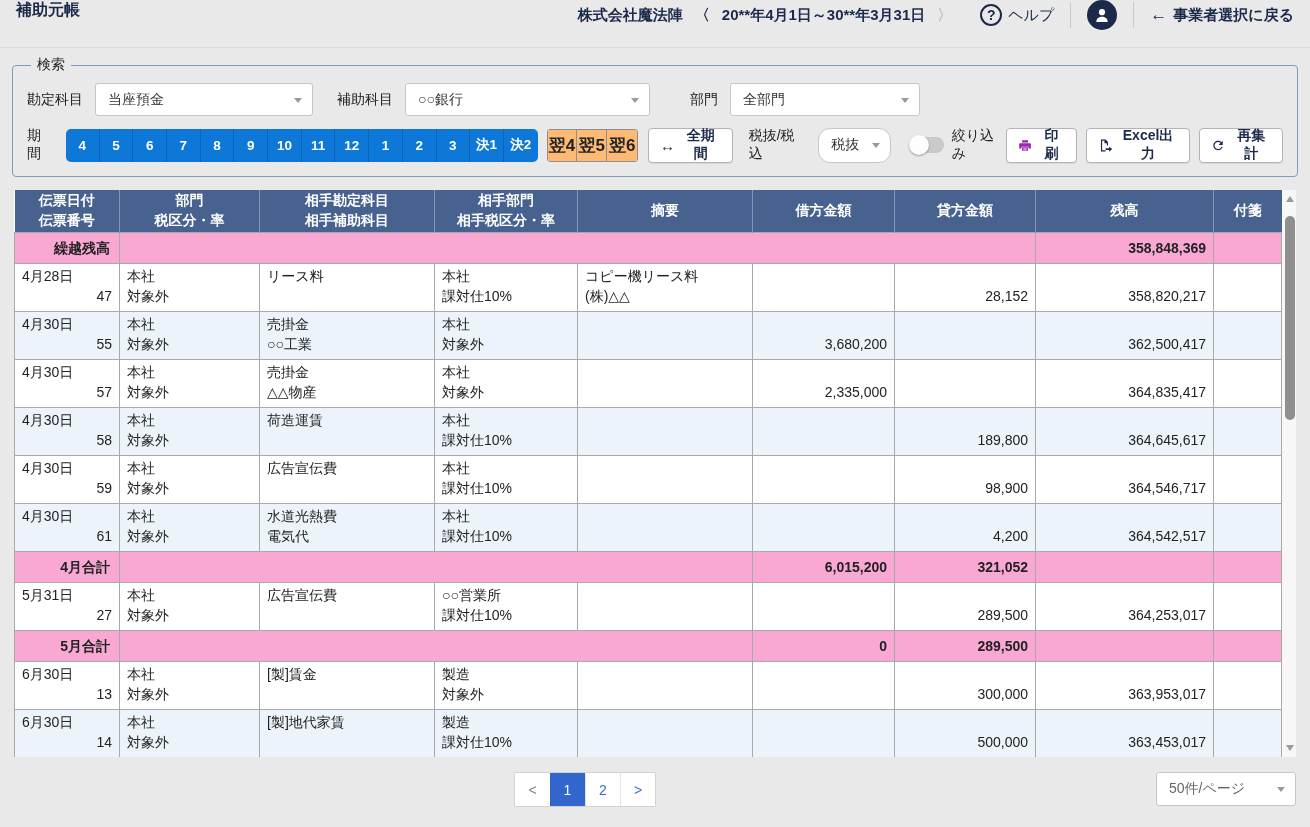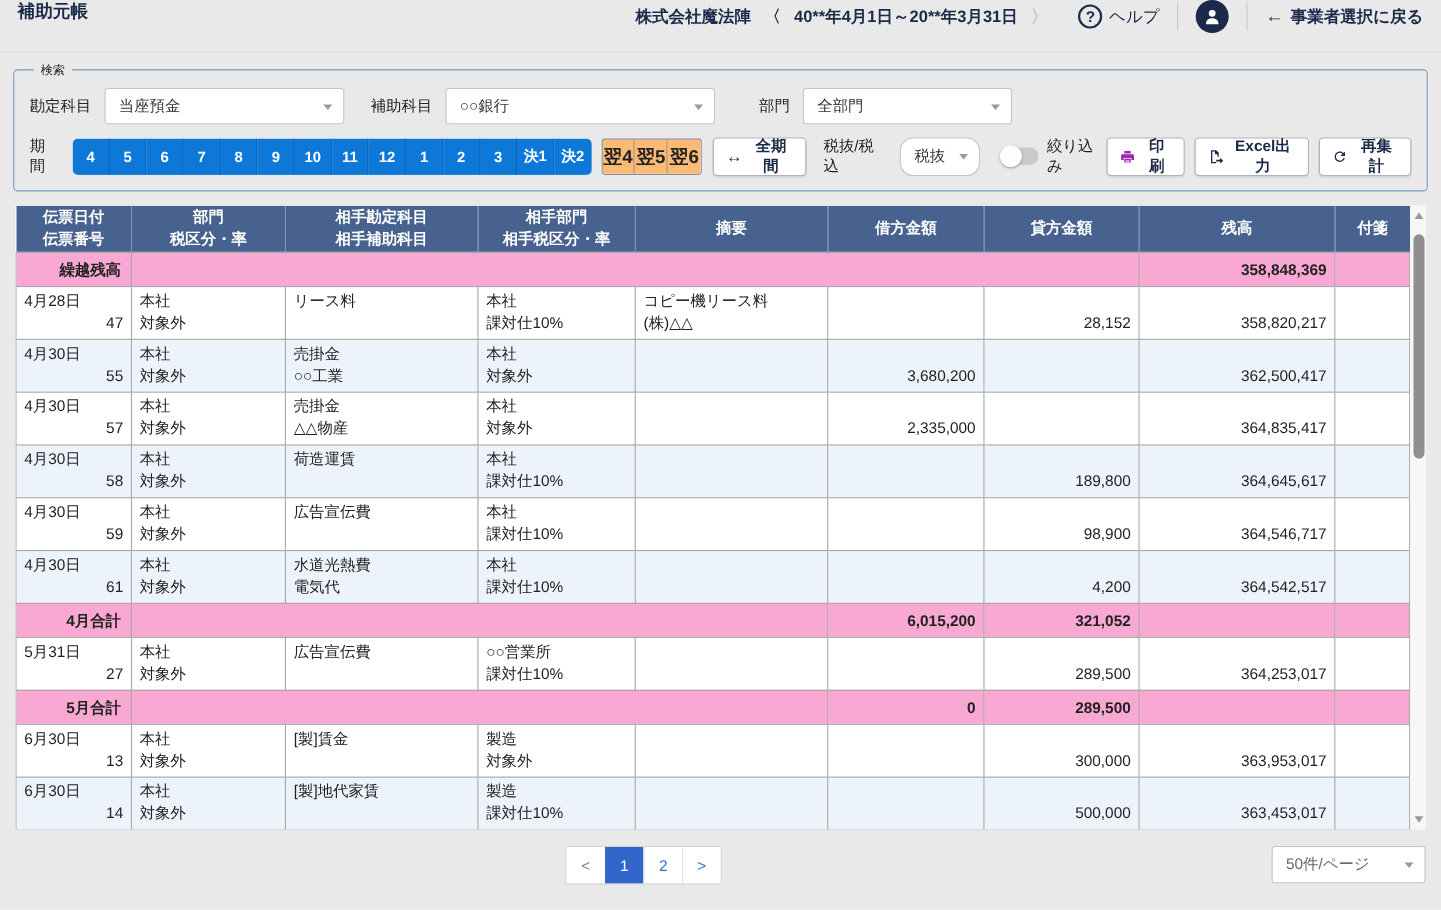--- a/index.html
+++ b/index.html
@@ -16,21 +16,21 @@
   .daterange { font-weight:bold; font-size:15px; color:#1b2a4a; }
   .help { display:flex; align-items:center; gap:6px; margin-left:16px; cursor:pointer; color:#1b2a4a; font-size:15px; }
   .help-q { width:22px; height:22px; border:2px solid #1b2a4a; border-radius:50%; display:flex; align-items:center; justify-content:center; font-weight:bold; font-size:14px; }
   .vdiv { width:1px; height:26px; background:#c9c9c9; margin:0 6px; }
   .avatar { width:30px; height:30px; border-radius:50%; background:#1b2a4a; display:flex; align-items:center; justify-content:center; cursor:pointer; }
   .back { display:flex; align-items:center; gap:6px; font-weight:bold; font-size:15px; color:#1b2a4a; cursor:pointer; }
   .back-arrow { font-size:17px; }
 
   
   .search { margin:8px 12px 0; border:1px solid #7d9bbd; border-radius:4px; padding:2px 14px 13px; }
-  .search legend { font-size:11px; color:#222; padding:0 6px; margin-left:4px; }
+  .search legend { font-size:14px; color:#222; padding:0 6px; margin-left:4px; }
   .srow { display:flex; align-items:center; }
   .srow.r1 { margin:7px 0 11px; }
   .srow label { margin-right:12px; }
   .selectbox { position:relative; height:33px; background:#fff; border:1px solid #c6c6c6; border-radius:3px; display:flex; align-items:center; padding:0 26px 0 12px; color:#333; cursor:pointer; }
   .caret { position:absolute; right:10px; top:50%; margin-top:-2px; width:0; height:0; border-left:4px solid transparent; border-right:4px solid transparent; border-top:5px solid #9a9a9a; }
   .w218 { width:218px; margin-right:24px; }
   .w245 { width:245px; margin-right:40px; }
   .w190 { width:190px; }
   .w74  { width:74px; height:35px;border-radius:12px; }
 
@@ -86,21 +86,21 @@
 </head>
 <body>
 
 <div class="page">
 
   <header class="topbar">
     <div class="app-title">補助元帳</div>
     <div class="topbar-right">
       <span class="company">株式会社魔法陣</span>
       <span class="chev">〈</span>
-      <span class="daterange">40**年4月1日～20**年3月31日</span>
+      <span class="daterange">20**年4月1日～30**年3月31日</span>
       <span class="chev dim">〉</span>
       <span class="help">
         <span class="help-q">?</span>
         <span>ヘルプ</span>
       </span>
       <span class="vdiv"></span>
       <span class="avatar">
         <svg width="18" height="18" viewBox="0 0 24 24">
             <circle cx="12" cy="8.2" r="4.1" fill="#fff"></circle>
             <path d="M4.5 20.5c0-4.2 3.8-6.3 7.5-6.3s7.5 2.1 7.5 6.3v.8h-15z" fill="#fff"></path>

